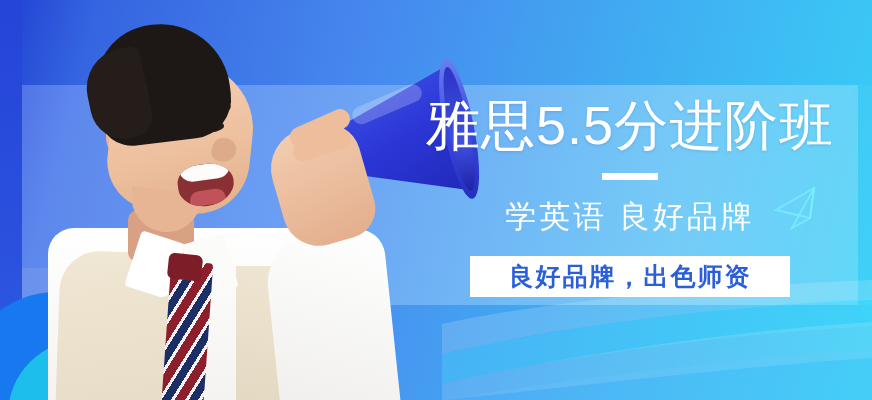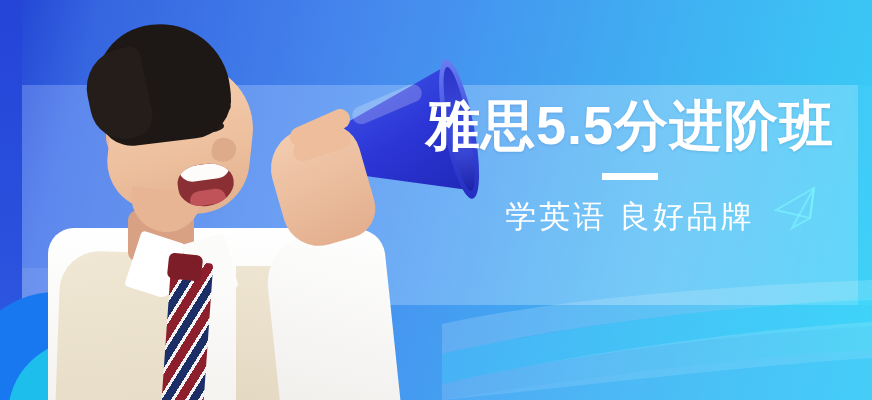--- a/index.html
+++ b/index.html
@@ -207,21 +207,21 @@
   .mg-shine {
     position: absolute; left: 60px; top: 26px; width: 74px; height: 18px;
     background: rgba(255,255,255,0.22); border-radius: 10px; transform: rotate(-12deg);
   }
 
   
   .text-block { position: absolute; left: 415px; top: 96px; width: 430px; }
 
   .headline {
     font-size: 54px;
-    font-weight: 700;
+    font-weight: 400;
     color: #ffffff;
     letter-spacing: 1px;
     line-height: 1.08;
     text-align: center;
     white-space: nowrap;
     text-shadow: 0 1px 3px rgba(20,60,150,0.18);
   }
   .divider {
     width: 56px; height: 7px; background: #ffffff;
     margin: 19px auto 0 auto;
@@ -315,15 +315,18 @@
 
     <div class="p-hand"></div>
     <div class="p-finger p-f1"></div>
     <div class="p-finger p-f2"></div>
   </div>
 
   <div class="text-block">
     <div class="headline">雅思5.5分进阶班</div>
     <div class="divider"></div>
     <div class="subhead">学英语 良好品牌</div>
+    <div class="badge">
+      <span class="badge-text">良好品牌，出色师资</span>
+    </div>
   </div>
 
 </div>
 
 </body></html>

